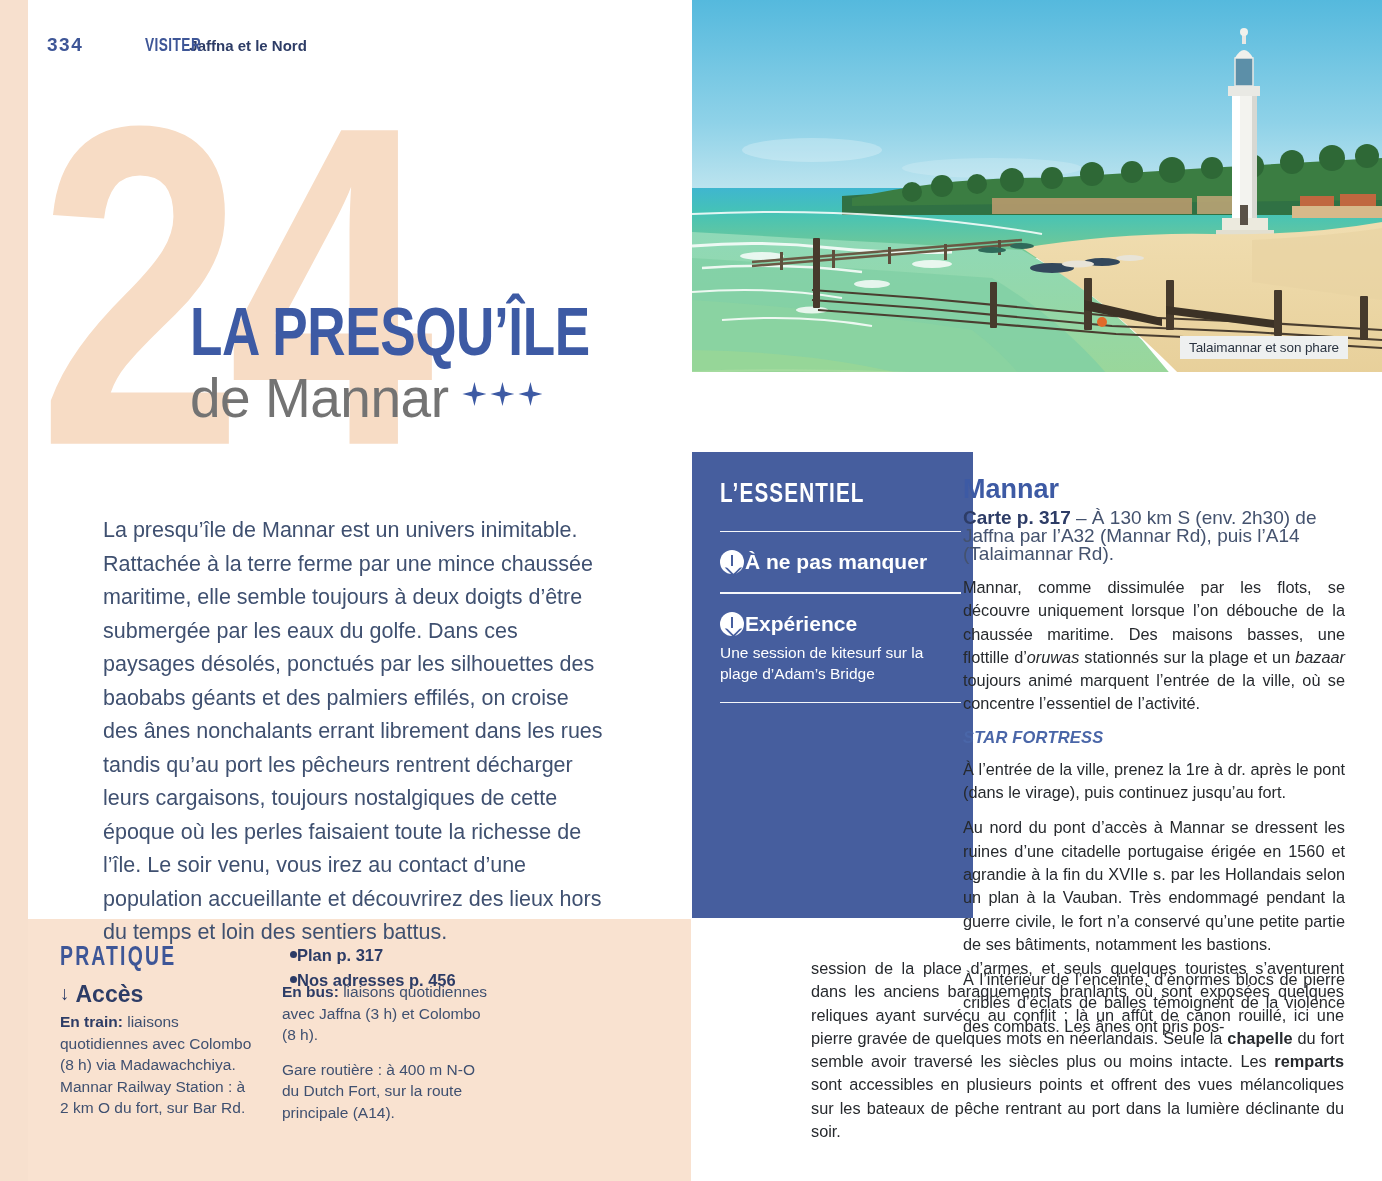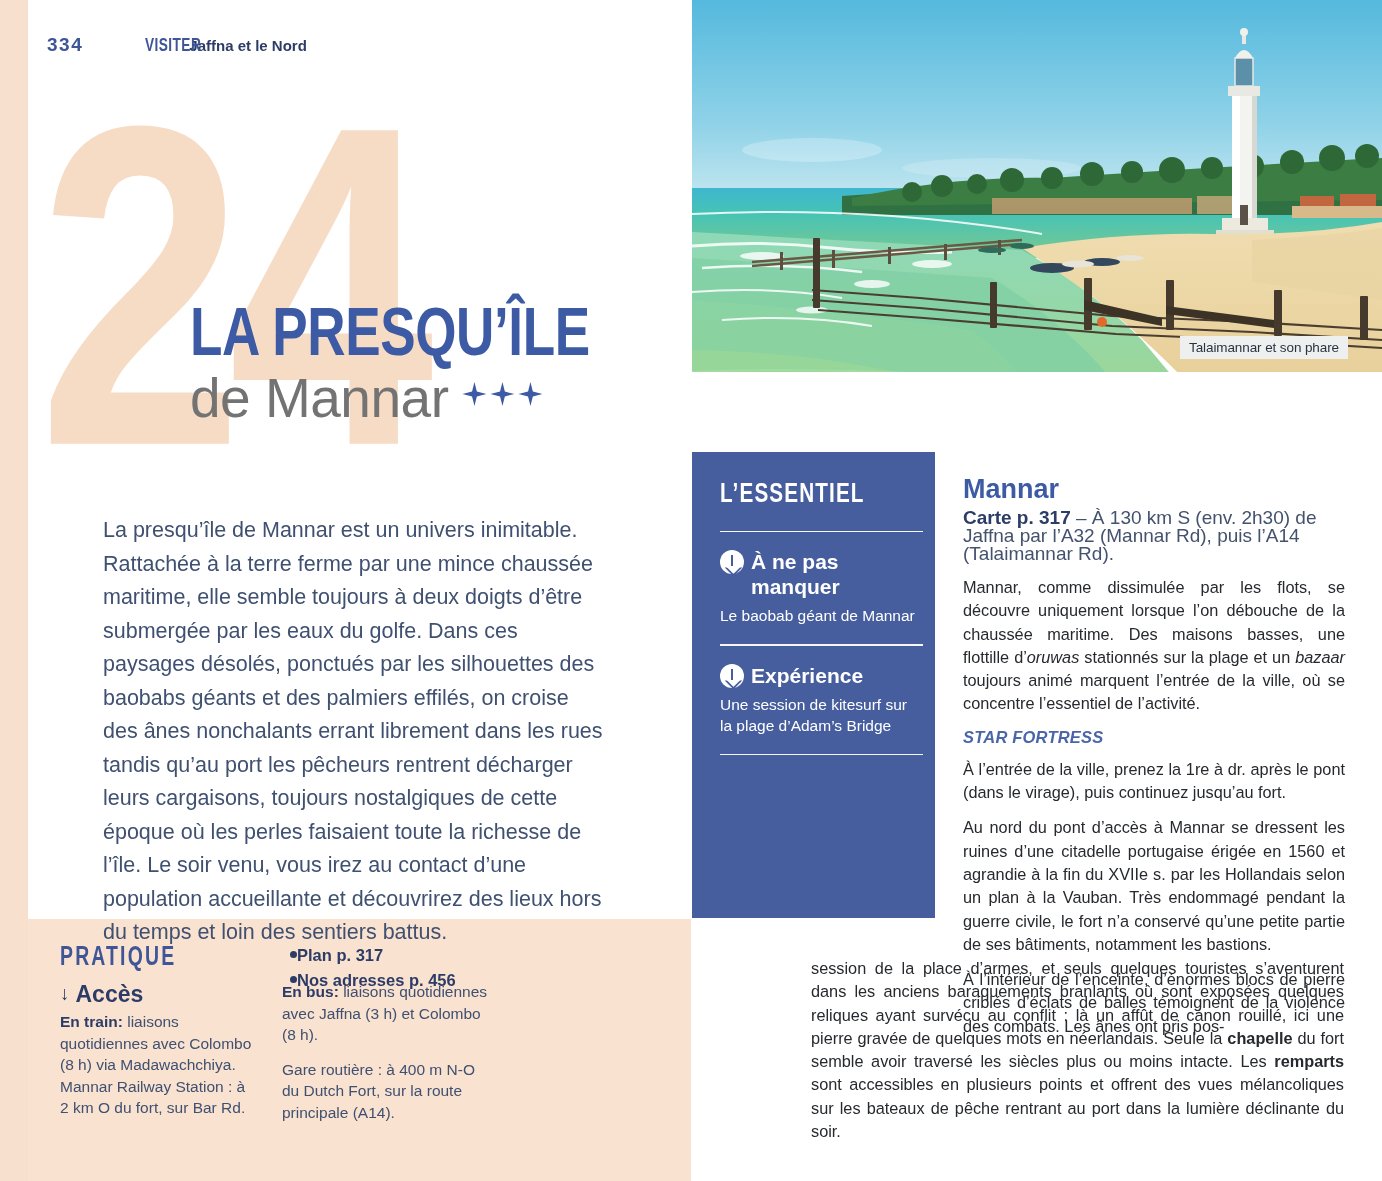--- a/index.html
+++ b/index.html
@@ -205,41 +205,41 @@
     font-size: 13.5px;
     padding: 4px 9px 4px 9px;
     letter-spacing: -0.1px;
     white-space: nowrap;
   }
 
   
   .essentiel {
     position: absolute;
     left: 692px; top: 452px;
-    width: 243px; height: 466px;
+    width: 281px; height: 466px;
     background: #465e9e;
     padding: 25px 12px 0 28px;
     color: #ffffff;
   }
   .ess-title {
     font-size: 28px; font-weight: 700;
     letter-spacing: 1.5px;
     transform: scaleX(0.74);
     transform-origin: left top;
     white-space: nowrap;
     font-family: "Liberation Sans Narrow", "Liberation Sans", sans-serif;
     margin-bottom: 22px;
   }
   .ess-rule {
     height: 1.4px; background: #ffffff; opacity: .95;
     margin: 0 0 17px 0;
   }
   .ess-item { margin-bottom: 18px; }
   .ess-head {
-    display: flex; align-items: flex-start; gap: 7px;
+    display: flex; align-items: flex-start; gap: 1px;
     margin-bottom: 6px;
   }
   .circle-arrow {
     width: 24px; height: 24px; border-radius: 50%;
     background: #ffffff; flex: none;
     position: relative; margin-top: 1px;
   }
   .circle-arrow::before {
     content: "";
     position: absolute; left: 11px; top: 5px;
@@ -516,21 +516,20 @@
 
   <div class="essentiel">
     <div class="ess-title">L’ESSENTIEL</div>
     <div class="ess-rule"></div>
 
     <div class="ess-item">
       <div class="ess-head">
         <span class="circle-arrow"></span>
         <span class="ess-head-text">À ne pas manquer</span>
       </div>
-      <div class="ess-body">Le baobab géant de Mannar</div>
     </div>
 
     <div class="ess-rule"></div>
 
     <div class="ess-item">
       <div class="ess-head">
         <span class="circle-arrow"></span>
         <span class="ess-head-text">Expérience</span>
       </div>
       <div class="ess-body">Une session de kitesurf sur la plage d’Adam’s Bridge</div>

